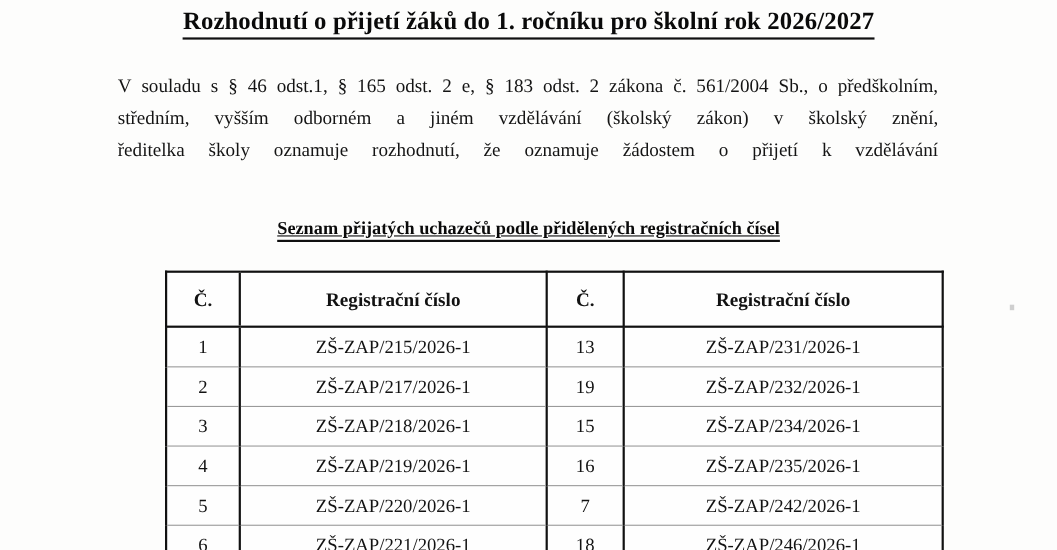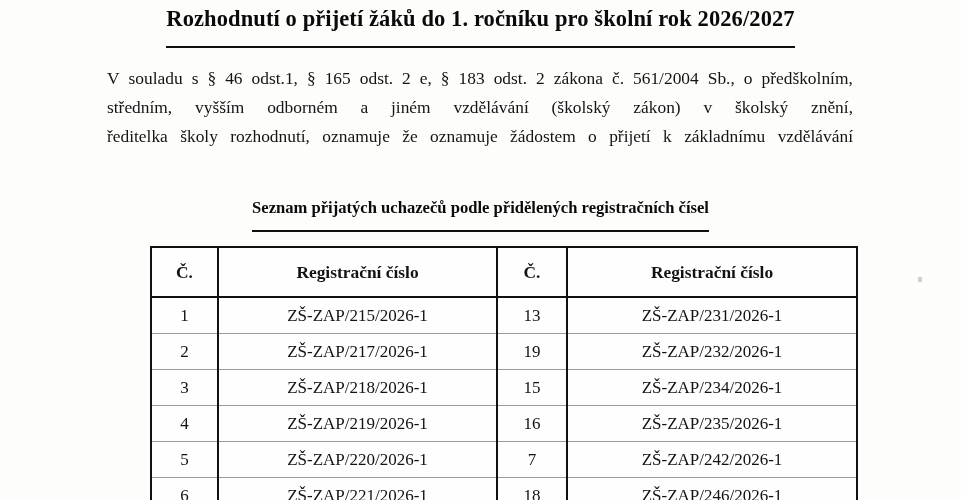--- a/index.html
+++ b/index.html
@@ -31,21 +31,21 @@
     width: 961px;
     text-align: center;
     font-size: 22.5px;
     font-weight: bold;
     letter-spacing: 0.1px;
     color: #0a0a0a;
   }
   .doc-title span.u {
     display: inline-block;
     border-bottom: 2.6px solid #101010;
-    padding-bottom: 14px;
+    padding-bottom: 2px;
     text-align: right;
   }
 
   .body-par {
     position: absolute;
     top: 64px;
     left: 107px;
     width: 746px;
     font-size: 17.4px;
     line-height: 29.2px;
@@ -68,21 +68,22 @@
     left: 0;
     width: 961px;
     text-align: center;
     font-size: 16.6px;
     font-weight: bold;
     color: #0a0a0a;
   }
   .sub-head span.u {
     display: inline-block;
     border-bottom: 2px solid #101010;
-    padding-bottom: 12px;
+    padding-bottom: 0;
+    text-decoration: underline;
   }
 
   
   .tbl-wrap {
     position: absolute;
     top: 246px;
     left: 150px;
     width: 698px;
   }
   table.reg {
@@ -176,29 +177,28 @@
         <span>vzdělávání</span>
         <span>(školský</span>
         <span>zákon)</span>
         <span>v</span>
         <span>školský</span>
         <span>znění,</span>
       </span>
     <span class="line just">
         <span>ředitelka</span>
         <span>školy</span>
+        <span>oznamuje</span>
         <span>rozhodnutí,</span>
-        <span>oznamuje</span>
         <span>že</span>
         <span>oznamuje</span>
         <span>žádostem</span>
         <span>o</span>
         <span>přijetí</span>
         <span>k</span>
-        <span>základnímu</span>
         <span>vzdělávání</span>
       </span>
   </div>
 
   <div class="sub-head">
     <span class="u">Seznam přijatých uchazečů podle přidělených registračních čísel</span>
   </div>
 
   <div class="tbl-wrap">
     <table class="reg">

